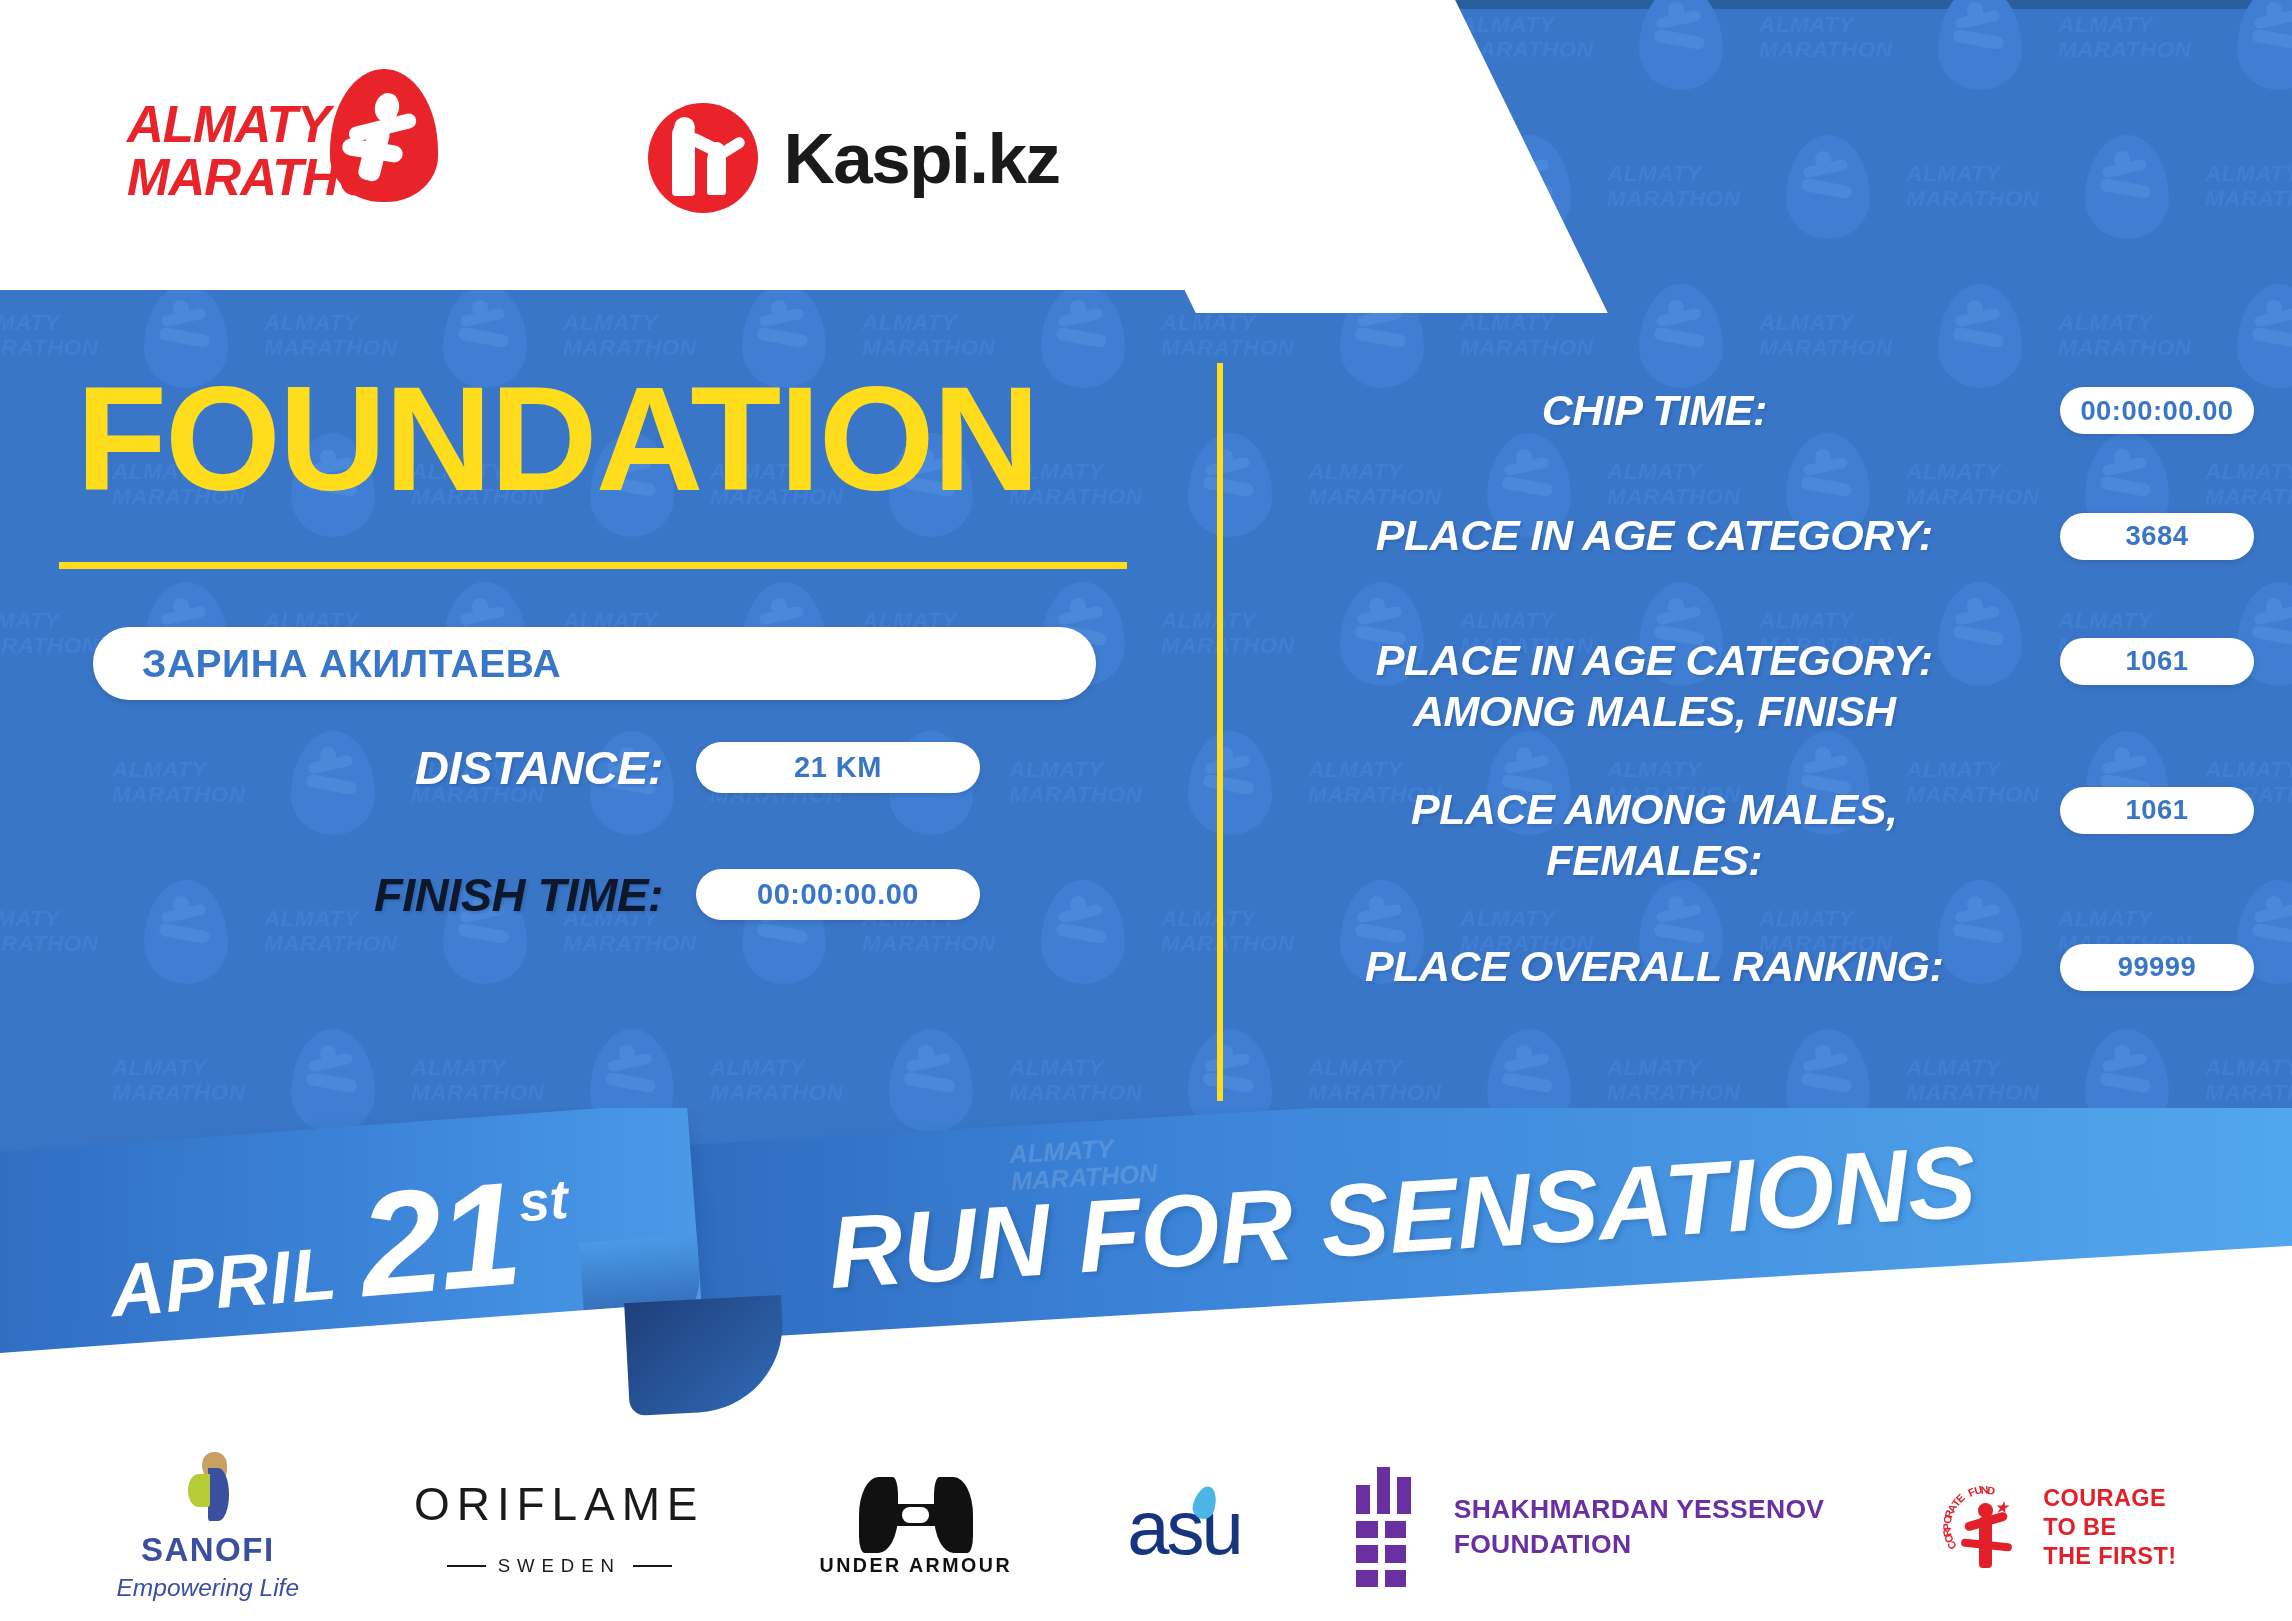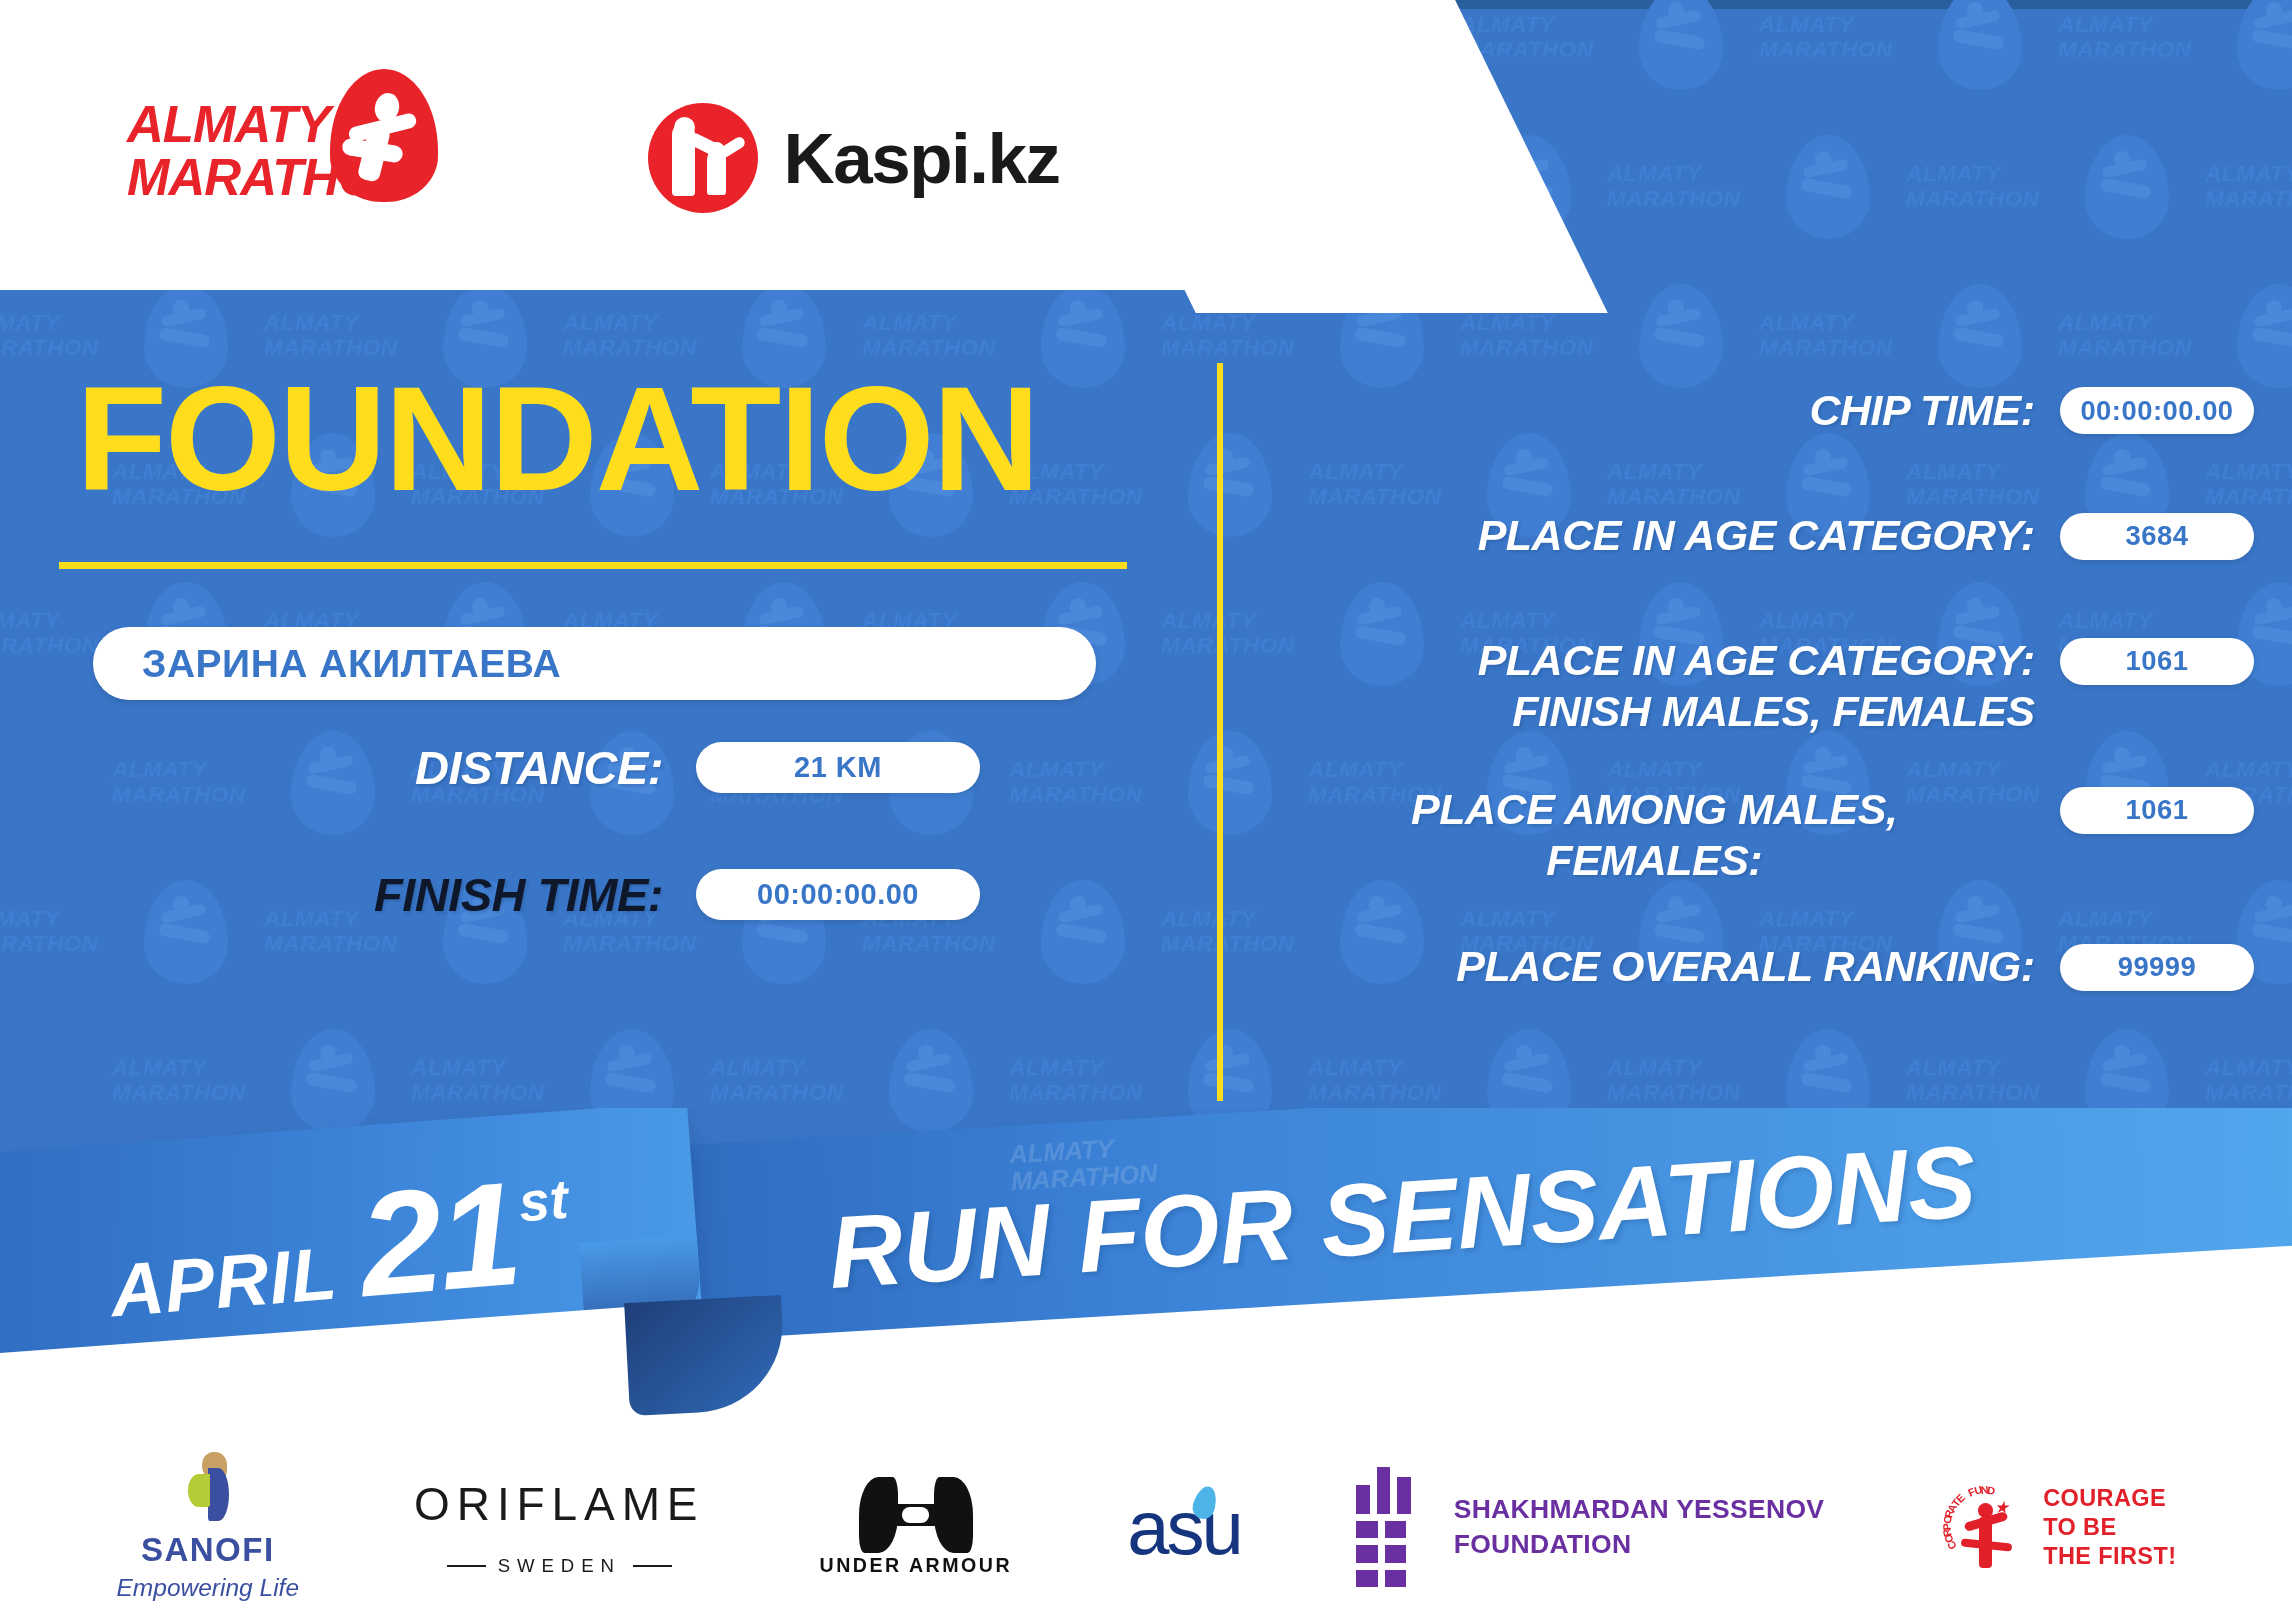--- a/index.html
+++ b/index.html
@@ -243,21 +243,21 @@
     position:absolute; left:1274px; top:363px;
     width:980px; z-index:6;
   }
   .rrow {
     position:absolute;
     display:flex; align-items:flex-start;
     width:980px;
   }
   .rrow .rlbl {
     flex:1;
-    text-align:right;
+    text-align:center;
     padding-right:25.5px;
     font-style:italic; font-weight:bold;
     font-size:43px; line-height:51px;
     color:#ffffff; letter-spacing:-0.5px;
     text-shadow:2px 2px 2.9px rgba(20,55,100,0.22);
   }
   .rrow .rlbl.left-al { text-align:center; }
   .rrow .rval {
     flex:0 0 auto;
     width:194px; height:47px; margin-top:2.9px;
@@ -1260,21 +1260,21 @@
     </div>
 
     <div class="rrow rrow-1">
       <div class="rlbl">PLACE IN AGE CATEGORY:</div>
       <div class="rval">3684</div>
     </div>
 
     <div class="rrow rrow-2">
       <div class="rlbl">
         <div>PLACE IN AGE CATEGORY:</div>
-        <div>FINISH MALES, FEMALES</div>
+        <div>AMONG MALES, FINISH</div>
       </div>
       <div class="rval">1061</div>
     </div>
 
     <div class="rrow rrow-3">
       <div class="rlbl left-al">
         <div>PLACE AMONG MALES,</div>
         <div>FEMALES:</div>
       </div>
       <div class="rval">1061</div>

